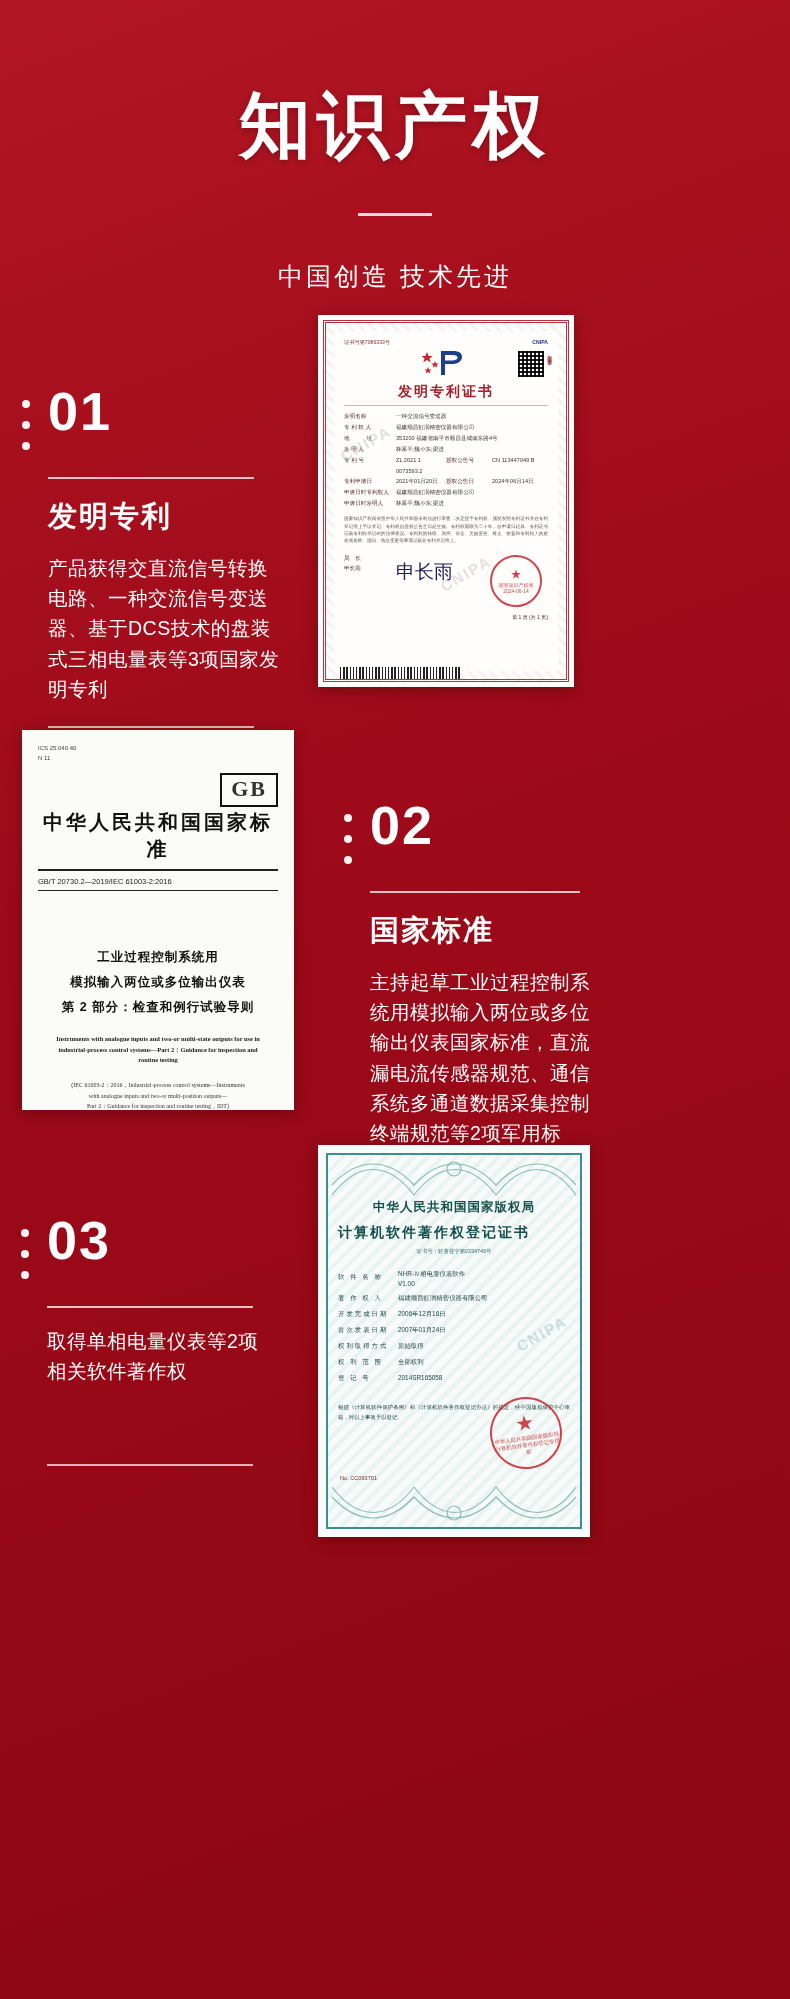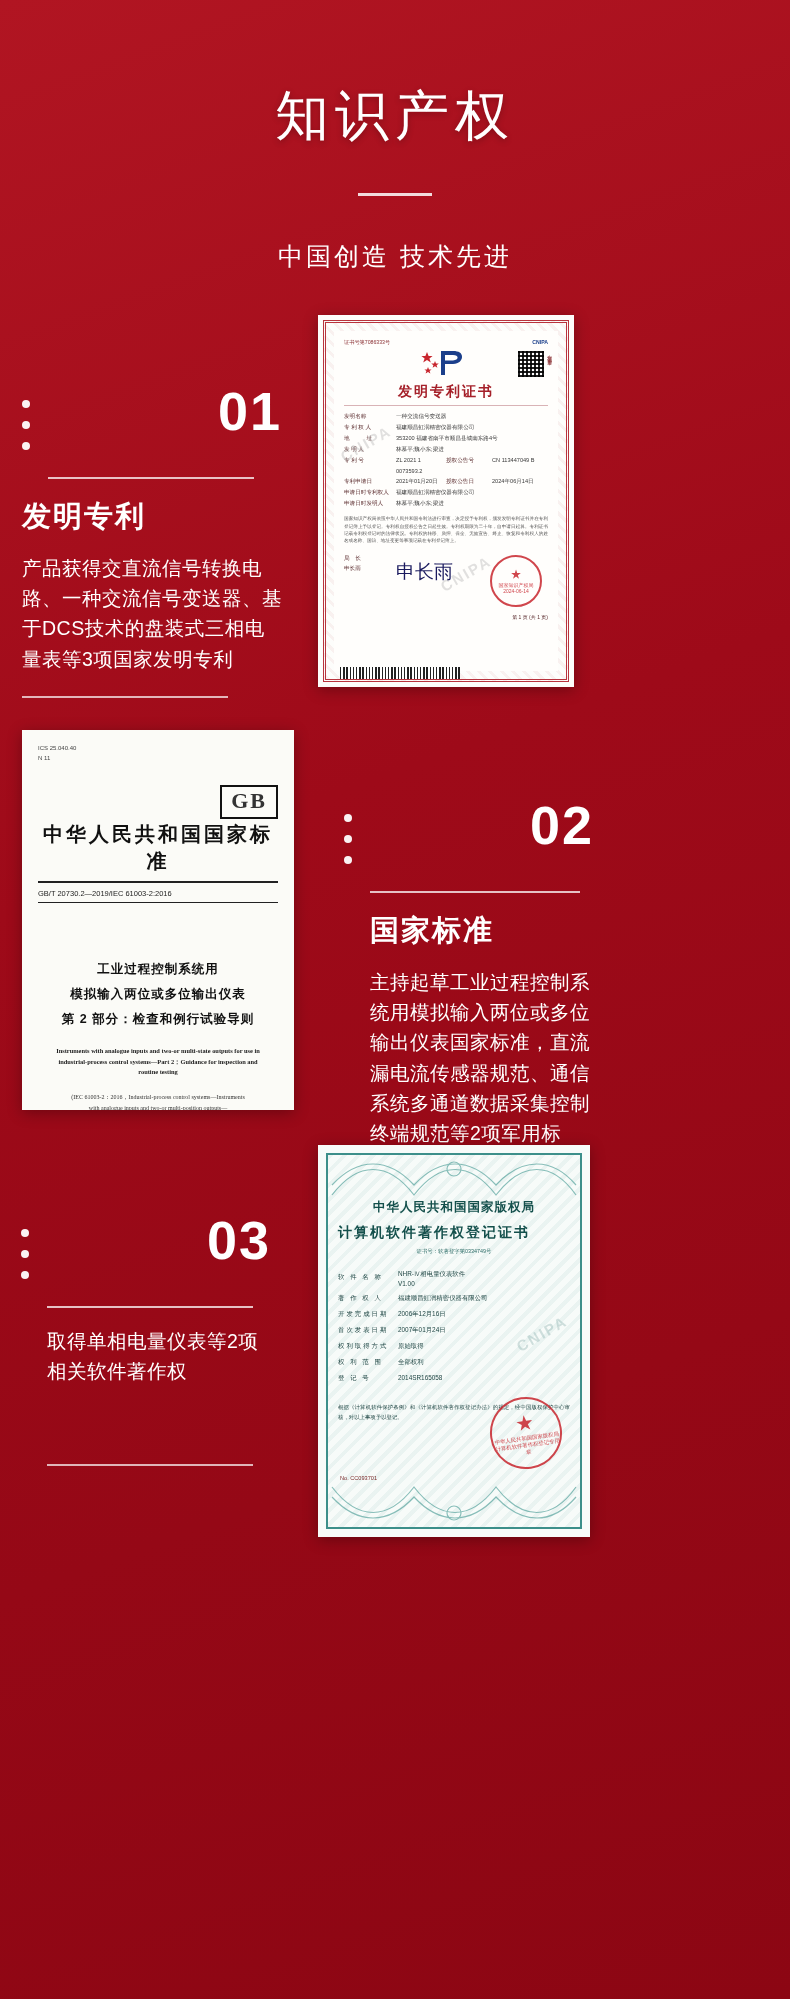--- a/index.html
+++ b/index.html
@@ -15,22 +15,22 @@
     position: relative;
     overflow: hidden;
   }
 
   
   .header {
     padding-top: 86px;
     text-align: center;
   }
   .header h1 {
-    font-size: 54px;
-    font-weight: normal;
+    font-size: 72px;
+    font-weight: bold;
     letter-spacing: 6px;
     line-height: 1.1;
     text-shadow: 0 2px 6px rgba(0,0,0,.25);
   }
   .divider {
     width: 74px;
     height: 3px;
     background: #ffffff;
     opacity: .85;
     margin: 48px auto 0;
@@ -44,21 +44,20 @@
 
   
   .block {
     position: absolute;
     display: flex;
   }
   .text-col { position: relative; }
   .num-row {
     display: flex;
     align-items: flex-start;
-    justify-content: space-between;
   }
   .dots {
     width: 10px;
     margin-right: 16px;
     padding-top: 14px;
     flex: none;
   }
   .dots i {
     display: block;
     width: 8px;
@@ -179,21 +178,21 @@
   }
   .vtag {
     writing-mode: vertical-rl;
     font-size: 4.6px; color: #8a3034; letter-spacing: 1px;
   }
 
   
   .cert-gb { width: 272px; height: 380px; padding: 14px 16px; background:#fbfbf7; }
   .gb-top { font-size: 6px; color: #444; line-height: 1.6; }
   .gb-logo {
-    text-align: right; margin-top: 22px;
+    text-align: right; margin-top: 10px;
   }
   .gb-badge {
     display: inline-block;
     border: 2px solid #111;
     font-size: 22px; font-weight: bold; letter-spacing: 2px;
     padding: 1px 9px 3px;
     font-family: "Liberation Serif", serif;
   }
   .gb-natl {
     text-align: center;
@@ -298,21 +297,21 @@
   <div class="text-col" style="width:260px;">
     <div class="num-row">
       <div class="dots">
           <i></i>
           <i></i>
           <i></i>
         </div>
       <div class="num">01</div>
     </div>
     <div class="rule" style="margin-left:26px; width:206px;"></div>
-    <div style="">
+    <div style="margin-left:26px;">
       <div class="item-title">发明专利</div>
       <div class="item-desc">产品获得交直流信号转换电路、一种交流信号变送器、基于DCS技术的盘装式三相电量表等3项国家发明专利</div>
       <div class="underline" style="width:206px;"></div>
     </div>
   </div>
 </div>
 
 <div class="cert cert-patent" style="position:absolute; left:318px; top:315px;">
   <div class="patent-border"></div>
   <div class="patent-inner">

